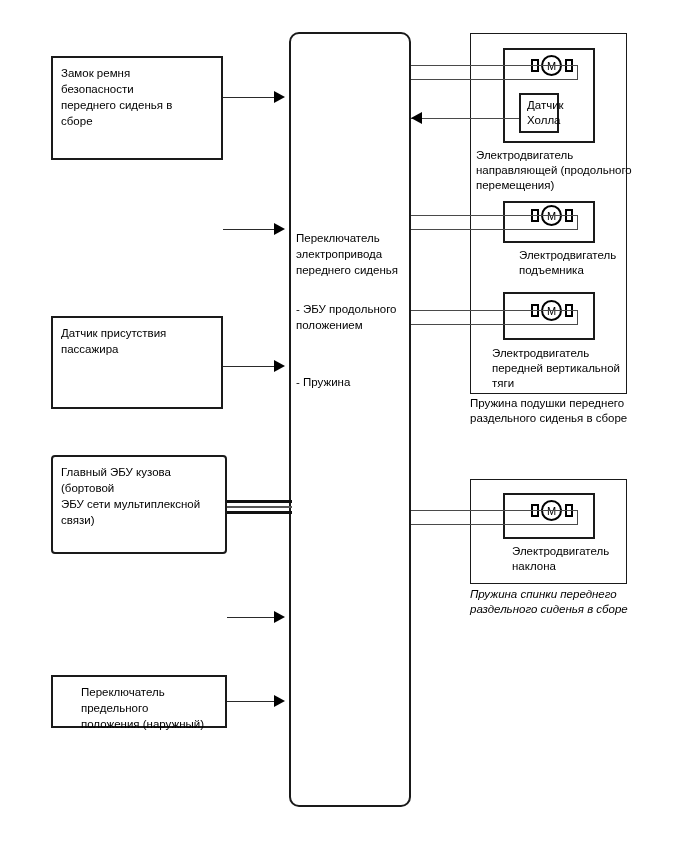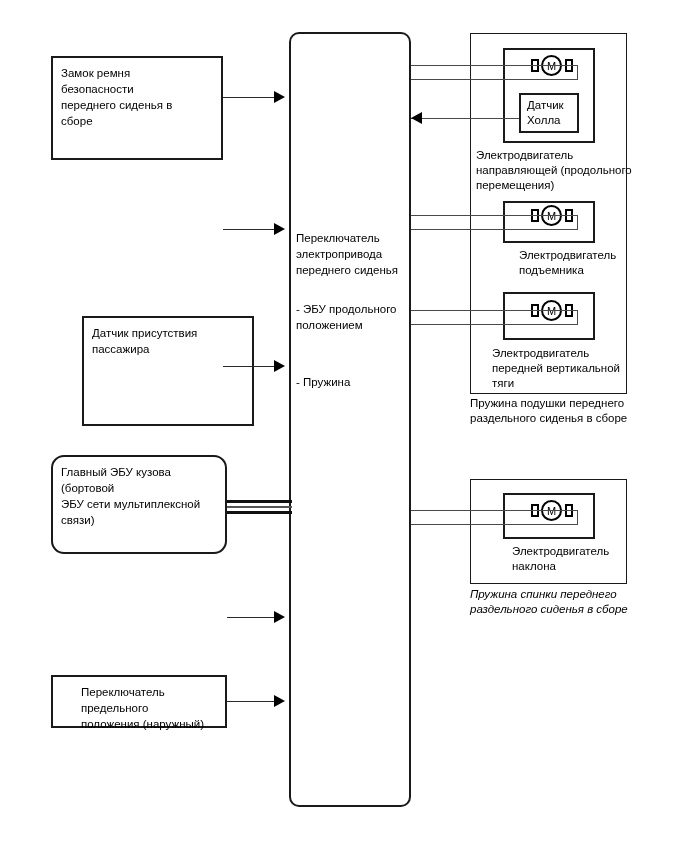--- a/index.html
+++ b/index.html
@@ -19,21 +19,21 @@
     overflow: hidden;
   }
 
   
   .box {
     position: absolute;
     border: 2px solid #1a1a1a;
     background: #ffffff;
     box-sizing: border-box;
   }
-  .box.rounded { border-radius: 13px; }
+  .box.rounded { border-radius: 4px; }
 
   .box-label {
     position: absolute;
     left: 8px;
     right: 6px;
     top: 7px;
     font-size: 11.5px;
     line-height: 16px;
     color: #000;
     white-space: pre-line;
@@ -159,21 +159,21 @@
 <div id="diagram">
 
   <div class="box" style="left:51px; top:44px; width:172px; height:104px;margin-top:12px;">
     <div class="box-label">Замок ремня
 безопасности
 переднего сиденья в
 сборе</div>
   </div>
 
 
-  <div class="box" style="left:51px; top:316px; width:172px; height:110px;margin-left:31px;">
+  <div class="box" style="left:51px; top:316px; width:172px; height:93px;">
     <div class="box-label">Датчик присутствия пассажира</div>
   </div>
 
   <div class="box rounded" style="left:51px; top:455px; width:176px; height:99px;">
     <div class="box-label">Главный ЭБУ кузова (бортовой
 ЭБУ сети мультиплексной
 связи)</div>
   </div>
 
 
@@ -221,21 +221,21 @@
   <div class="motor" style="left:530px; top:55px;">
     <div class="term left"></div>
     <div class="circle">M</div>
     <div class="term right"></div>
   </div>
   <div class="mwire" style="left:411px; top:65px; width:167px; height:15px;">
     <div class="top"></div>
     <div class="side"></div>
     <div class="bot"></div>
   </div>
-  <div class="hallbox" style="left:519px; top:93px; width:60px; height:40px;">
+  <div class="hallbox" style="left:519px; top:93px; width:40px; height:40px;">
     <div class="box-label" style="left:6px; top:3px; line-height:15px;">Датчик
 Холла</div>
   </div>
   <div class="hline" style="left:411px; top:118px; width:108px;"></div>
   <div class="arrow-left" style="left:411px; top:112px;"></div>
   <div class="caption" style="left:476px; top:148px; width:160px;">Электродвигатель
 направляющей (продольного
 перемещения)</div>
 
   <div class="subframe" style="left:503px; top:201px; width:92px; height:42px;"></div>

